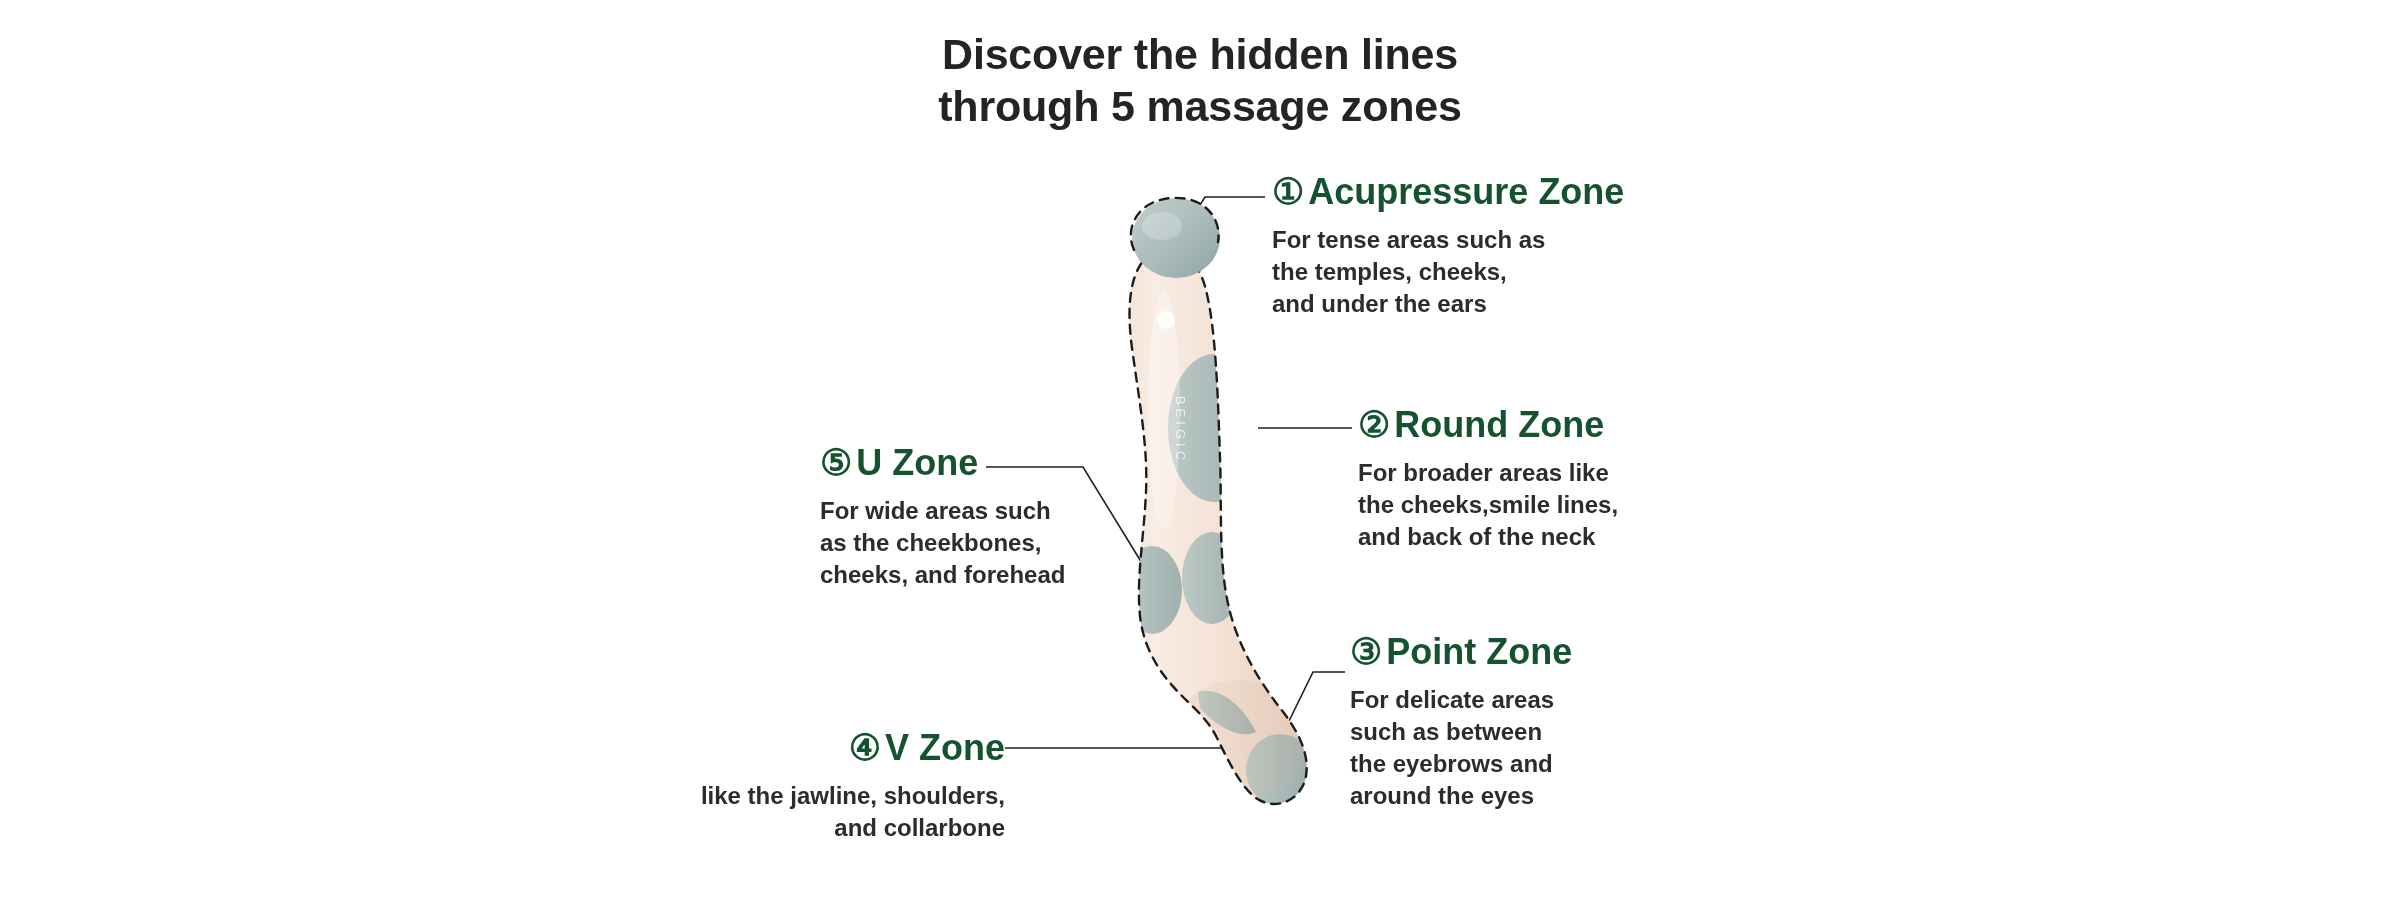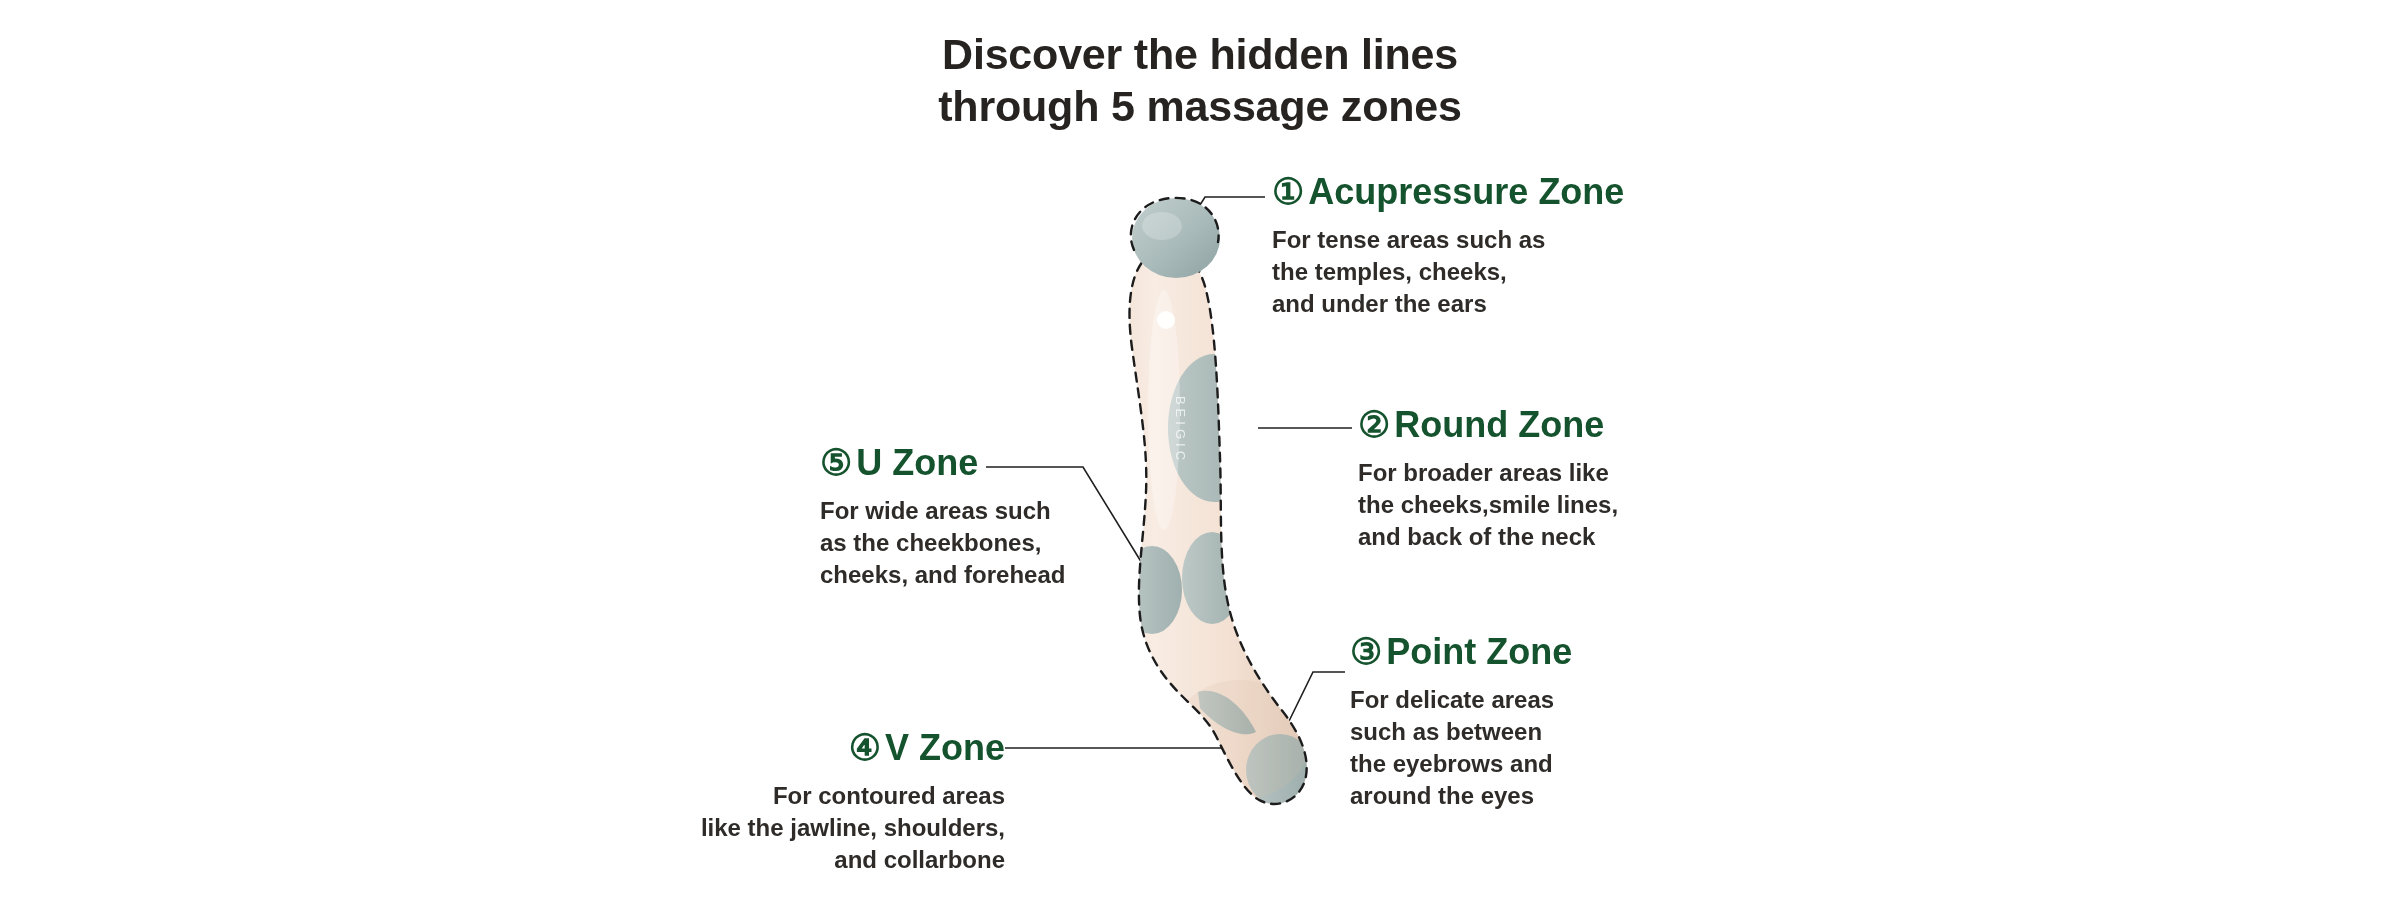--- a/index.html
+++ b/index.html
@@ -213,21 +213,20 @@
       <span class="ln">the eyebrows and</span>
       <span class="ln">around the eyes</span>
     </div>
   </div>
 
   <div class="callout align-right" style="left:620px; top:728px; width:385px;">
     <div class="head">
       <span class="num">④</span><span>V Zone</span>
     </div>
     <div class="body">
-      <span class="ln">For contoured areas</span>
       <span class="ln">like the jawline, shoulders,</span>
       <span class="ln">and collarbone</span>
     </div>
   </div>
 
   <div class="callout" style="left:820px; top:443px;">
     <div class="head">
       <span class="num">⑤</span><span>U Zone</span>
     </div>
     <div class="body">

